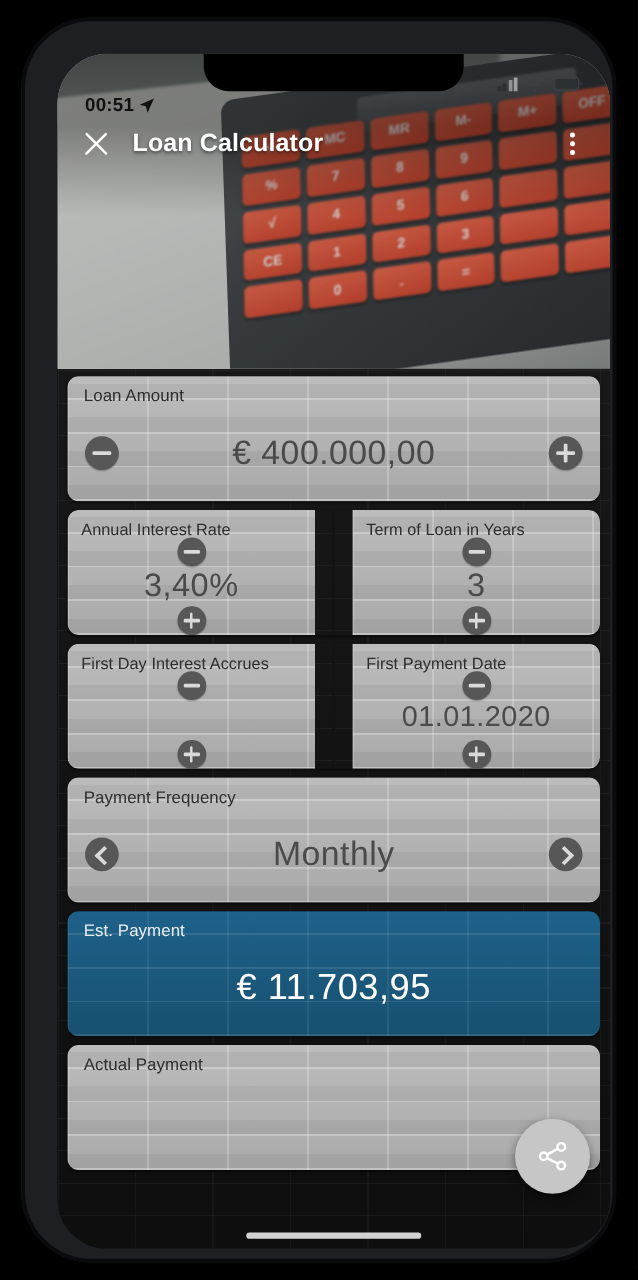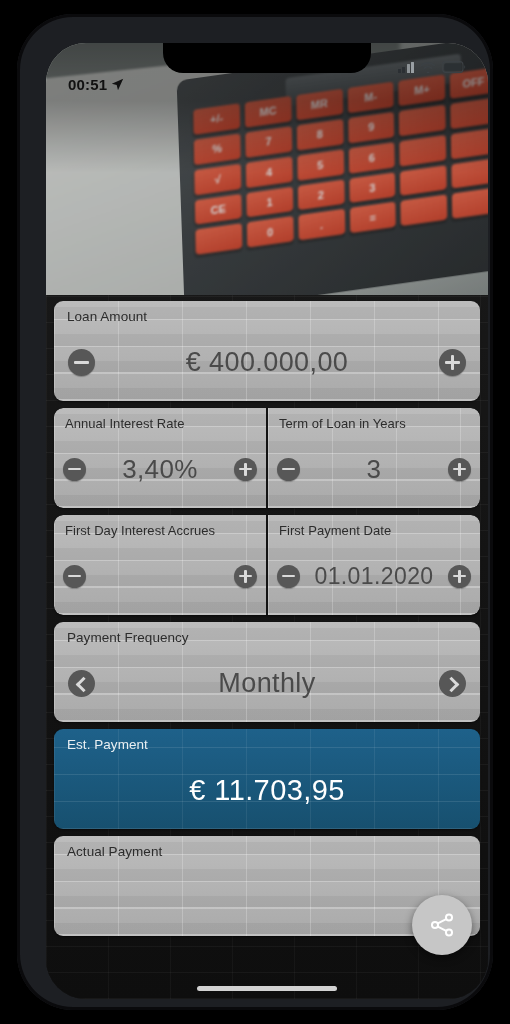--- a/index.html
+++ b/index.html
@@ -219,27 +219,27 @@
   }
   .chev::before{
     content:""; position:absolute; width:8px; height:8px;
     border-top:3px solid #d9d9d9; border-right:3px solid #d9d9d9;
     top:9px;
   }
   .chev.left::before{ transform:rotate(-135deg); left:10px; }
   .chev.right::before{ transform:rotate(45deg); left:7px; }
 
   
-  .split-row{ display:flex; gap:0; margin-bottom:7px; border-radius:9px; overflow:hidden;
+  .split-row{ display:flex; gap:14px; margin-bottom:7px; border-radius:9px; overflow:hidden;
     box-shadow:0 1px 2px rgba(0,0,0,.5); }
   .split-row .card{ flex:1; margin-bottom:0; border-radius:0; box-shadow:none; }
   .split-row .card:first-child{ border-top-left-radius:9px; border-bottom-left-radius:9px; }
   .split-row .card:last-child{ border-top-right-radius:9px; border-bottom-right-radius:9px; }
   .split-div{ width:2px; background:#131313; flex:none; }
-  .split-row .card-body{ padding:22px 9px 0 9px; }
+  .split-row .card-body{ padding:22px 9px 0 9px;flex-direction:column; }
   .split-row .card-value{ font-size:26px; }
   .split-row .card-label{ left:11px; font-size:13px; }
 
   
   #fab{
     position:absolute; right:16px; bottom:44px;
     width:60px; height:60px; border-radius:50%;
     background:#c6c6c6;
     display:flex; align-items:center; justify-content:center;
     box-shadow:0 3px 8px rgba(0,0,0,.45);
@@ -328,20 +328,29 @@
           </svg>
           <svg width="24" height="12" viewBox="0 0 26 13">
             <rect x="0.7" y="0.7" width="22" height="11.6" rx="3.3" fill="none" stroke="#3b4044" stroke-width="1.2"></rect>
             <rect x="2.4" y="2.4" width="18.6" height="8.2" rx="2" fill="#2b3033"></rect>
             <path d="M24.2 4.6 v3.8 a2.4 2.4 0 0 0 0-3.8" fill="#3b4044"></path>
           </svg>
         </div>
       </div>
       <div id="notch"></div>
 
+      <div id="app-bar">
+        <div id="close-btn"></div>
+        <div id="app-title">Loan Calculator</div>
+        <div id="menu-btn">
+            <i></i>
+            <i></i>
+            <i></i>
+          </div>
+      </div>
 
       <div id="card-list">
 
         <div class="card brick-light">
           <div class="card-label">Loan Amount</div>
           <div class="card-body">
             <div class="step"></div>
             <div class="card-value">€ 400.000,00</div>
             <div class="step plus"></div>
           </div>

